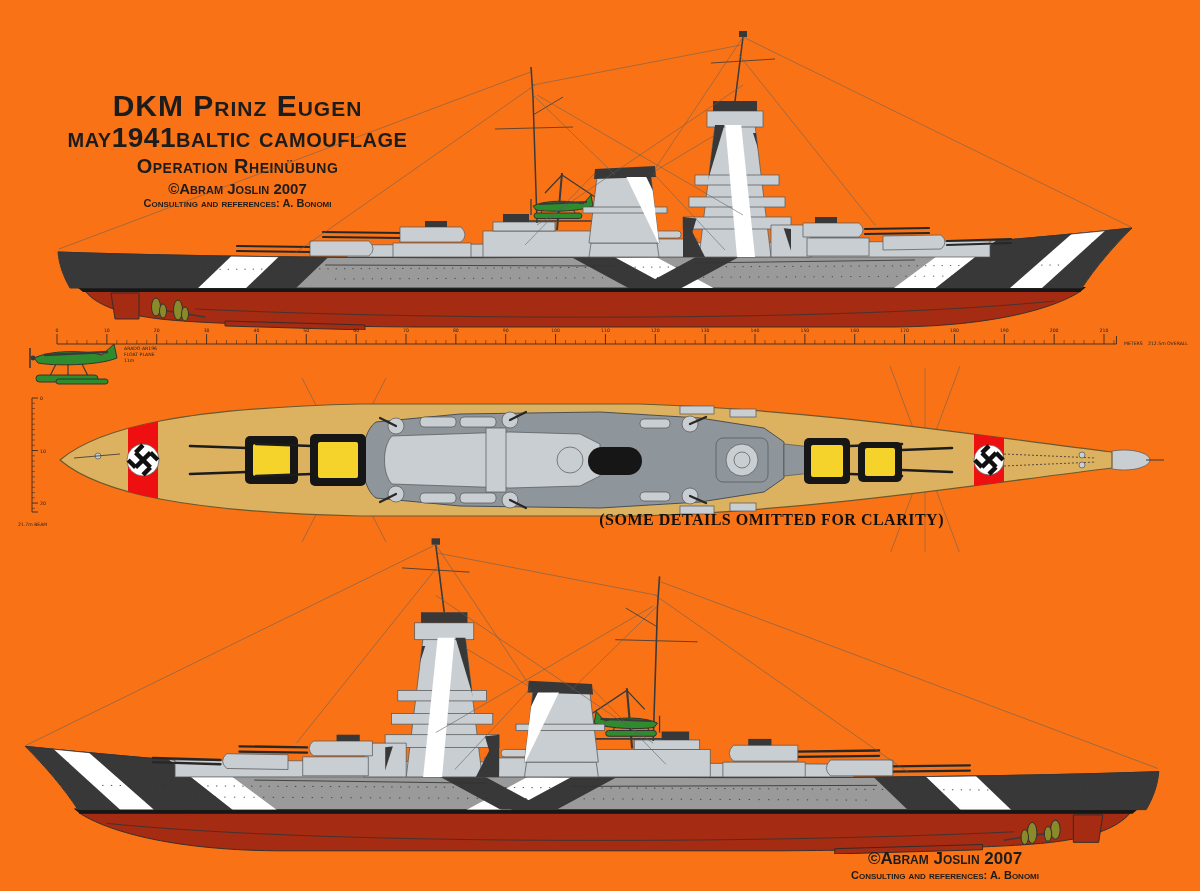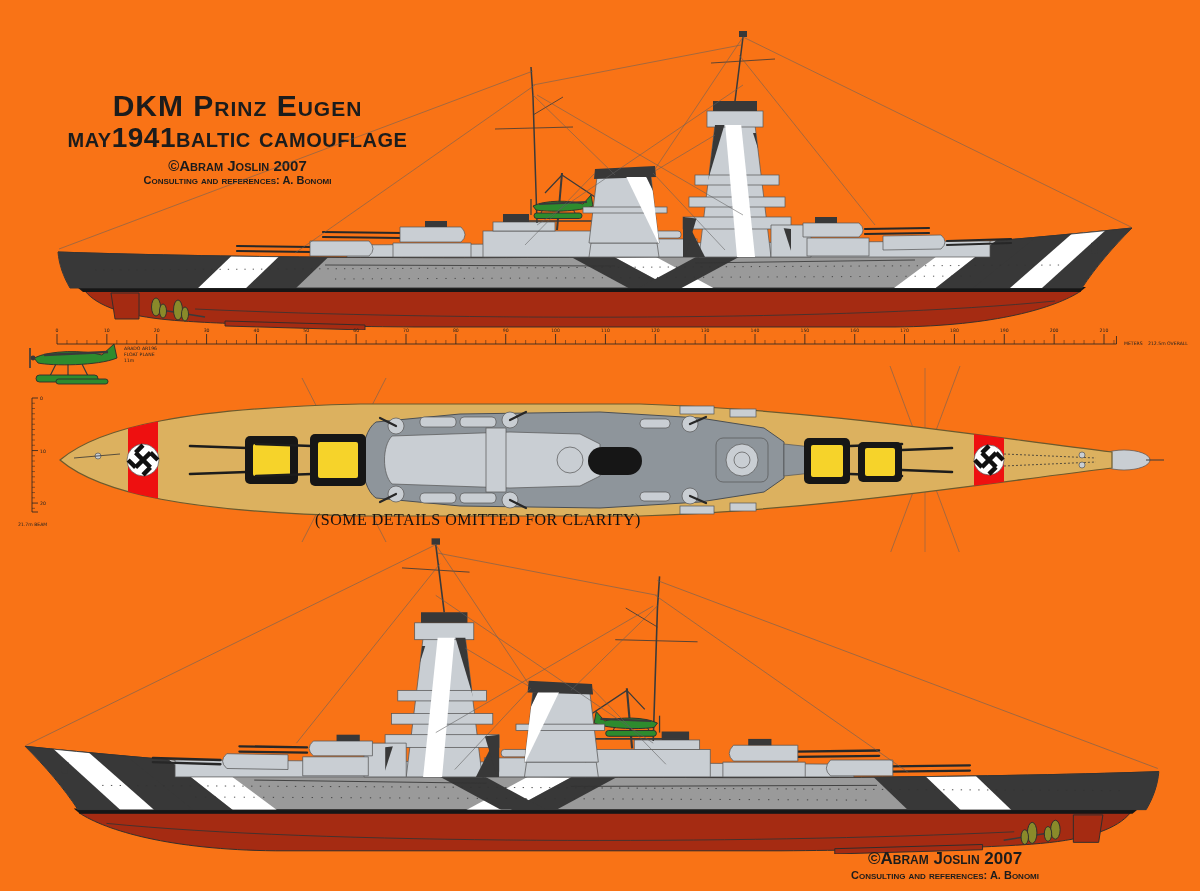--- a/index.html
+++ b/index.html
@@ -8,22 +8,22 @@
   .abs{position:absolute;}
 
   
   #title-block{left:45px;top:90px;width:385px;text-align:center;color:#1c1c1c;}
   #title-block .t1{font-size:30px;font-weight:bold;font-variant:small-caps;letter-spacing:1px;line-height:1.08;}
   #title-block .t2{font-size:28px;font-weight:bold;font-variant:small-caps;letter-spacing:.5px;line-height:1.15;}
   #title-block .t3{font-size:20px;font-weight:bold;font-variant:small-caps;letter-spacing:.5px;line-height:1.15;}
   #title-block .t4{font-size:15px;font-weight:bold;font-variant:small-caps;margin-top:2px;}
   #title-block .t5{font-size:11px;font-weight:bold;font-variant:small-caps;}
 
-  #plan-caption{left:315px;top:511px;width:656px;text-align:left;
-    font-family:"Liberation Serif",serif;font-weight:normal;font-size:16px;color:#111;letter-spacing:.5px;}
+  #plan-caption{left:288px;top:511px;width:656px;text-align:right;
+    font-family:"Liberation Serif",serif;font-weight:bold;font-size:16px;color:#111;letter-spacing:.5px;}
 
   #credit-block{left:770px;top:849px;width:350px;text-align:center;color:#1c1c1c;}
   #credit-block .c1{font-size:17px;font-weight:bold;font-variant:small-caps;}
   #credit-block .c2{font-size:11px;font-weight:bold;font-variant:small-caps;}
 
   
   .f-red{fill:var(--hull-red);}         .f-hullgray{fill:var(--hull-gray);}
   .f-dark{fill:var(--camo-dark);}       .f-white{fill:var(--camo-white);}
   .f-super{fill:var(--super-gray);}     .f-tan{fill:var(--deck-tan);}
   .f-plangray{fill:var(--plan-gray);}   .f-bandred{fill:var(--marking-red);}
@@ -177,20 +177,21 @@
           <path d="M684,30 L820,200 M600,146 L660,110 M478,70 L560,150"></path>
           <path d="M540,148 L470,220 M598,148 L670,225 M482,70 L688,190 M688,60 L482,200"></path>
         </g>
       </g>
     </defs>
   </svg>
 
   <div id="title-block" class="abs">
     <div class="t1">DKM Prinz Eugen</div>
     <div class="t2">may1941baltic camouflage</div>
+    <div class="t3">Operation Rheinübung</div>
     <div class="t4">©Abram Joslin 2007</div>
     <div class="t5">Consulting and references: A. Bonomi</div>
   </div>
 
   <svg class="abs" style="left:55px;top:25px;" width="1080" height="305" viewBox="0 0 1080 305">
     <use href="#shipProfile"></use>
   </svg>
 
   <svg id="scale-ruler" class="abs" style="left:50px;top:326px;" width="1150" height="26" viewBox="0 0 1150 26">
     <text class="tinytext" x="1074" y="19">METERS</text>

